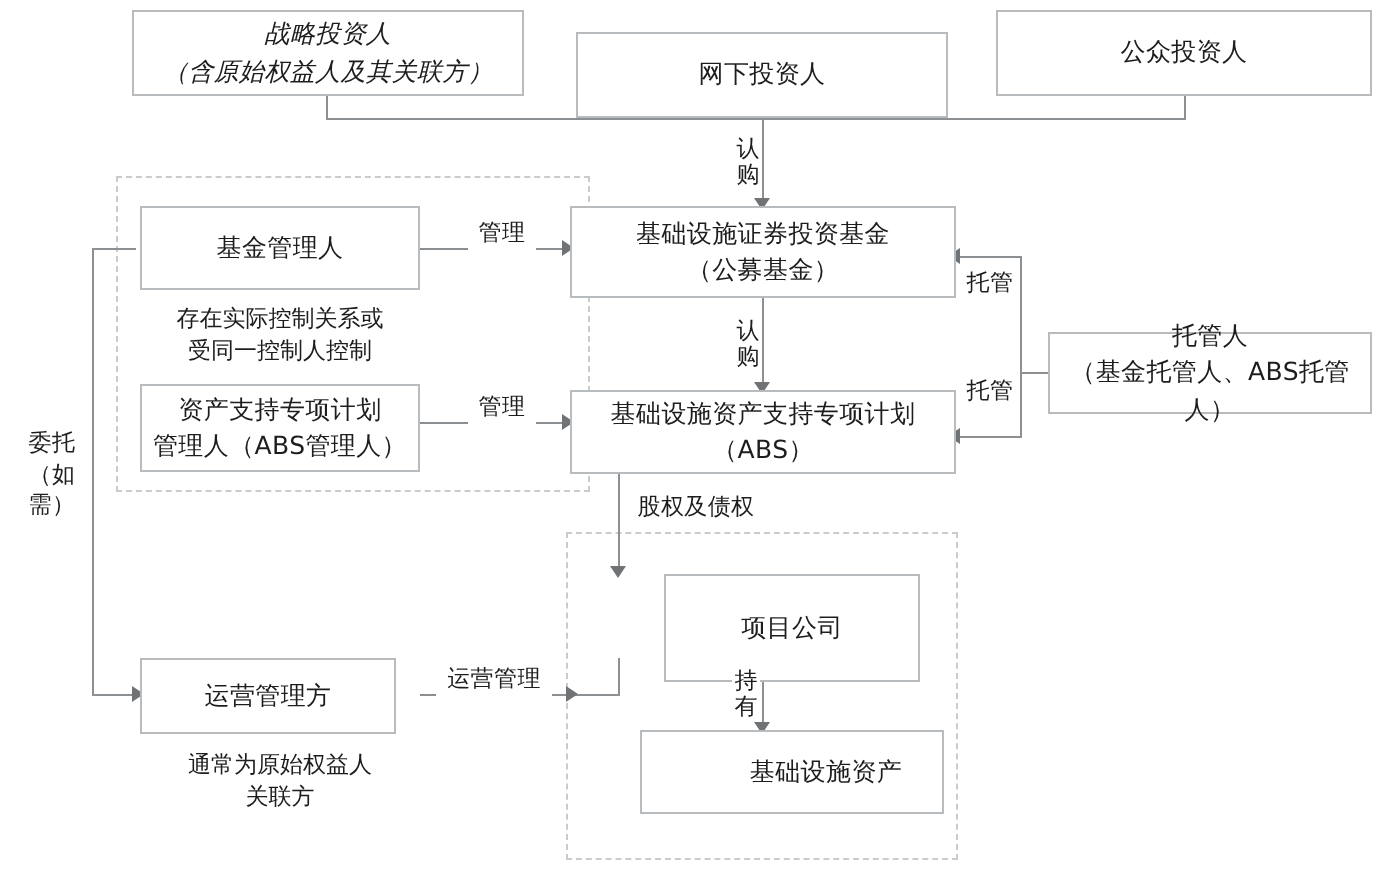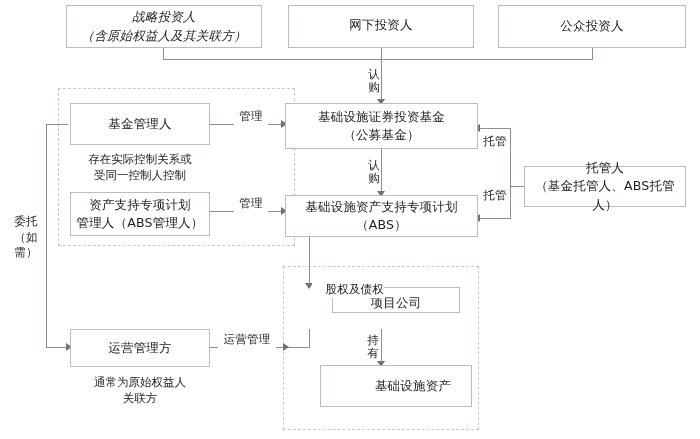--- a/index.html
+++ b/index.html
@@ -148,21 +148,21 @@
   <div class="lbl" style="left:483px;top:188px;width:24px;">托管</div>
 
   <div class="ln lnh" style="left:46px;top:124px;width:22px;"></div>
   <div class="ln lnv" style="left:46px;top:124px;height:223px;"></div>
   <div class="ln lnh" style="left:46px;top:347px;width:24px;"></div>
   <div class="arw arw-r" style="left:66px;top:343px;"></div>
   <div class="lbl" style="left:6px;top:214px;width:40px;"><div>委托</div><div>（如需）</div></div>
 
   <div class="ln lnv" style="left:309px;top:237px;height:50px;"></div>
   <div class="arw arw-d" style="left:305px;top:283px;"></div>
-  <div class="lbl" style="left:312px;top:246px;width:72px;text-align:right;margin-top:36px;">股权及债权</div>
+  <div class="lbl" style="left:312px;top:246px;width:72px;text-align:center;">股权及债权</div>
 
   <div class="ln lnh" style="left:210px;top:347px;width:99px;"></div>
   <div class="ln lnv" style="left:309px;top:329px;height:19px;"></div>
   <div class="arw arw-r" style="left:283px;top:343px;"></div>
   <div class="lbl" style="left:218px;top:332px;width:58px;">运营管理</div>
 
   <div class="ln lnv" style="left:381px;top:329px;height:36px;"></div>
   <div class="arw arw-d" style="left:377px;top:361px;"></div>
   <div class="lbl-v" style="left:366px;top:334px;">
     <i>
@@ -170,21 +170,21 @@
         <span style="display: block;">有</span>
       </i>
   </div>
 
   <div class="box" style="left:66px;top:5px;width:196px;height:43px;font-style:italic;">
     <span>
         <div>战略投资人</div>
         <div>（含原始权益人及其关联方）</div>
       </span>
   </div>
-  <div class="box" style="left:288px;top:5px;width:186px;height:43px;font-family:Liberation Mono, monospace;">
+  <div class="box" style="left:288px;top:16px;width:186px;height:43px;">
     <span>网下投资人</span>
   </div>
   <div class="box" style="left:498px;top:5px;width:188px;height:43px;">
     <span>公众投资人</span>
   </div>
 
   <div class="box" style="left:70px;top:103px;width:140px;height:42px;">
     <span>基金管理人</span>
   </div>
   <div class="note" style="left:70px;top:151px;width:140px;"><div>存在实际控制关系或</div><div>受同一控制人控制</div></div>
@@ -208,25 +208,25 @@
       </span>
   </div>
 
   <div class="box" style="left:524px;top:166px;width:162px;height:41px;">
     <span>
         <div>托管人</div>
         <div>（基金托管人、ABS托管人）</div>
       </span>
   </div>
 
-  <div class="box" style="left:70px;top:329px;width:140px;height:38px;">
+  <div class="box" style="left:70px;top:329px;width:128px;height:38px;">
     <span>运营管理方</span>
   </div>
   <div class="note" style="left:70px;top:374px;width:140px;"><div>通常为原始权益人</div><div>关联方</div></div>
 
-  <div class="box" style="left:332px;top:287px;width:128px;height:26px;align-items:flex-end;">
+  <div class="box" style="left:332px;top:287px;width:128px;height:54px;">
     <span>项目公司</span>
   </div>
   <div class="box" style="left:320px;top:365px;width:152px;height:42px;padding-left:34px;">
     <span>基础设施资产</span>
   </div>
 
 </div>
 
 </body></html>

